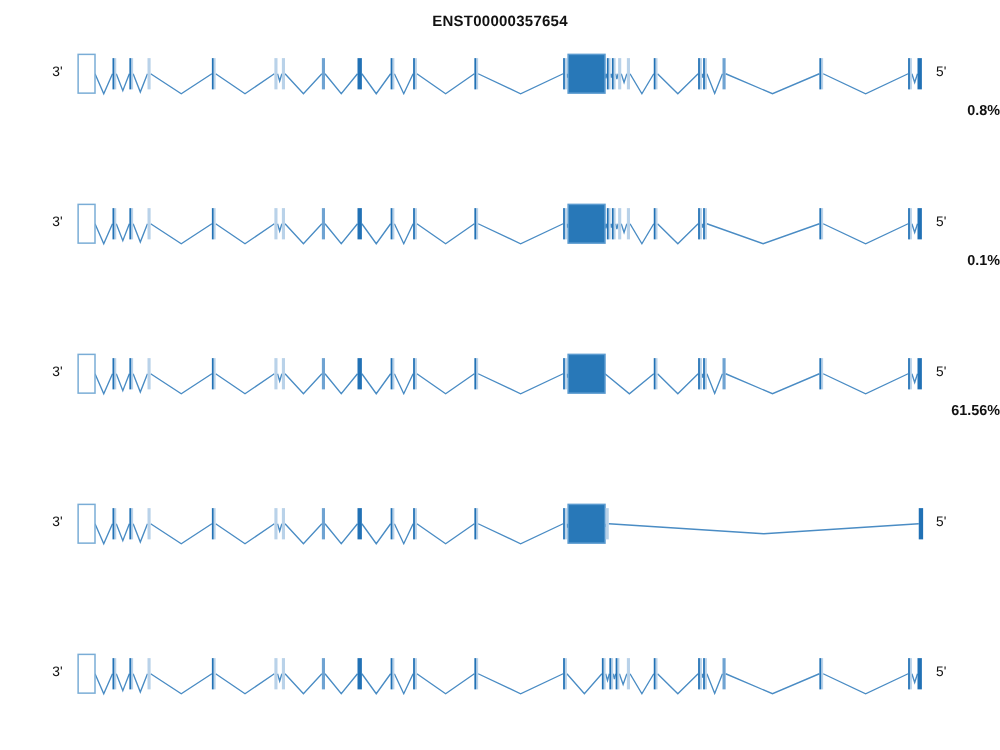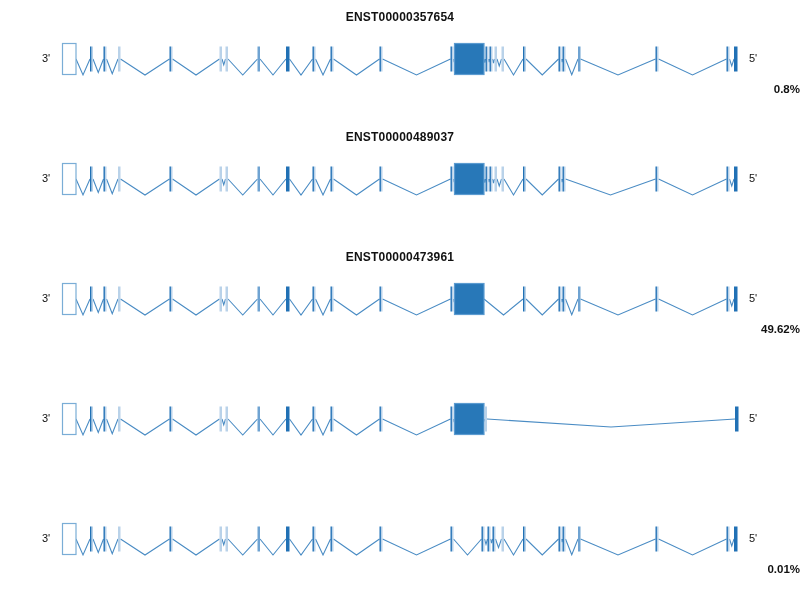--- a/index.html
+++ b/index.html
@@ -64,21 +64,20 @@
         <rect x="655.5" y="12.5" width="1.4" height="25" fill="#2171b5"></rect>
         <rect x="727.8" y="12.5" width="1.7" height="25" fill="#b9d2e9"></rect>
         <rect x="726.5" y="12.5" width="1.4" height="25" fill="#2171b5"></rect>
         <rect x="734" y="12.5" width="3.5" height="25" fill="#2171b5"></rect>
       </svg>
     <span class="prime right">5'</span>
     <div class="pct">0.8%</div>
   </section>
 
   <section class="track" style="top:120px">
-    <div class="title">ENST00000489037</div>
     <span class="prime left">3'</span>
     <svg class="diagram" width="800" height="50" viewBox="0 0 800 50">
         <path d="M76 25L83 41L90 25M93 25L98.25 38.55L103.5 25M106.5 25L112.25 39.65L118 25M120.5 25L145 41L169.5 25M172.5 25L196 41L219.5 25M222 25L223.75 30.85L225.5 25M228 25L242.75 41L257.5 25M260 25L273 41L286 25M289.5 25L301 41L312.5 25M315.5 25L323 41L330.5 25M333.5 25L356.5 41L379.5 25M382.5 25L416.5 41L450.5 25M453.5 25L454 28.1L454.5 25M484 25L484.75 28.65L485.5 25M488.5 25L489 28.1L489.5 25M492.5 25L493.5 29.2L494.5 25M497 25L499.25 31.95L501.5 25M504 25L513.5 41L523 25M526 25L542.25 41L558.5 25M561.5 25L562 28.1L562.5 25M565.5 25L610.5 41L655.5 25M658.5 25L692.5 41L726.5 25M729.5 25L731.75 31.95L734 25" fill="none" stroke="#4a8cc4" stroke-width="1.1"></path>
         <rect x="62.5" y="9.5" width="13.5" height="31" fill="#ffffff" stroke="#7aadd6" stroke-width="1.2"></rect>
         <rect x="91.3" y="12.5" width="1.7" height="25" fill="#b9d2e9"></rect>
         <rect x="90" y="12.5" width="1.4" height="25" fill="#2171b5"></rect>
         <rect x="104.8" y="12.5" width="1.7" height="25" fill="#b9d2e9"></rect>
         <rect x="103.5" y="12.5" width="1.4" height="25" fill="#2171b5"></rect>
         <rect x="118" y="12.5" width="2.5" height="25" fill="#b9d2e9"></rect>
         <rect x="170.8" y="12.5" width="1.7" height="25" fill="#b9d2e9"></rect>
@@ -108,24 +107,24 @@
         <rect x="558.5" y="12.5" width="1.4" height="25" fill="#2171b5"></rect>
         <rect x="563.8" y="12.5" width="1.7" height="25" fill="#b9d2e9"></rect>
         <rect x="562.5" y="12.5" width="1.4" height="25" fill="#2171b5"></rect>
         <rect x="656.8" y="12.5" width="1.7" height="25" fill="#b9d2e9"></rect>
         <rect x="655.5" y="12.5" width="1.4" height="25" fill="#2171b5"></rect>
         <rect x="727.8" y="12.5" width="1.7" height="25" fill="#b9d2e9"></rect>
         <rect x="726.5" y="12.5" width="1.4" height="25" fill="#2171b5"></rect>
         <rect x="734" y="12.5" width="3.5" height="25" fill="#2171b5"></rect>
       </svg>
     <span class="prime right">5'</span>
+    <div class="pct">0.1%</div>
   </section>
 
   <section class="track" style="top:240px">
-    <div class="title">ENST00000473961</div>
     <span class="prime left">3'</span>
     <svg class="diagram" width="800" height="50" viewBox="0 0 800 50">
         <path d="M76 25L83 41L90 25M93 25L98.25 38.55L103.5 25M106.5 25L112.25 39.65L118 25M120.5 25L145 41L169.5 25M172.5 25L196 41L219.5 25M222 25L223.75 30.85L225.5 25M228 25L242.75 41L257.5 25M260 25L273 41L286 25M289.5 25L301 41L312.5 25M315.5 25L323 41L330.5 25M333.5 25L356.5 41L379.5 25M382.5 25L416.5 41L450.5 25M453.5 25L454 28.1L454.5 25M484 25L503.5 41L523 25M526 25L542.25 41L558.5 25M561.5 25L562 28.1L562.5 25M565.5 25L571.75 40.75L578 25M580.5 25L618 41L655.5 25M658.5 25L692.5 41L726.5 25M729.5 25L731.75 31.95L734 25" fill="none" stroke="#4a8cc4" stroke-width="1.1"></path>
         <rect x="62.5" y="9.5" width="13.5" height="31" fill="#ffffff" stroke="#7aadd6" stroke-width="1.2"></rect>
         <rect x="91.3" y="12.5" width="1.7" height="25" fill="#b9d2e9"></rect>
         <rect x="90" y="12.5" width="1.4" height="25" fill="#2171b5"></rect>
         <rect x="104.8" y="12.5" width="1.7" height="25" fill="#b9d2e9"></rect>
         <rect x="103.5" y="12.5" width="1.4" height="25" fill="#2171b5"></rect>
         <rect x="118" y="12.5" width="2.5" height="25" fill="#b9d2e9"></rect>
         <rect x="170.8" y="12.5" width="1.7" height="25" fill="#b9d2e9"></rect>
@@ -150,21 +149,21 @@
         <rect x="563.8" y="12.5" width="1.7" height="25" fill="#b9d2e9"></rect>
         <rect x="562.5" y="12.5" width="1.4" height="25" fill="#2171b5"></rect>
         <rect x="578" y="12.5" width="2.5" height="25" fill="#6fa3d2"></rect>
         <rect x="656.8" y="12.5" width="1.7" height="25" fill="#b9d2e9"></rect>
         <rect x="655.5" y="12.5" width="1.4" height="25" fill="#2171b5"></rect>
         <rect x="727.8" y="12.5" width="1.7" height="25" fill="#b9d2e9"></rect>
         <rect x="726.5" y="12.5" width="1.4" height="25" fill="#2171b5"></rect>
         <rect x="734" y="12.5" width="3.5" height="25" fill="#2171b5"></rect>
       </svg>
     <span class="prime right">5'</span>
-    <div class="pct">49.62%</div>
+    <div class="pct">61.56%</div>
   </section>
 
   <section class="track" style="top:360px">
     <span class="prime left">3'</span>
     <svg class="diagram" width="800" height="50" viewBox="0 0 800 50">
         <path d="M76 25L83 41L90 25M93 25L98.25 38.55L103.5 25M106.5 25L112.25 39.65L118 25M120.5 25L145 41L169.5 25M172.5 25L196 41L219.5 25M222 25L223.75 30.85L225.5 25M228 25L242.75 41L257.5 25M260 25L273 41L286 25M289.5 25L301 41L312.5 25M315.5 25L323 41L330.5 25M333.5 25L356.5 41L379.5 25M382.5 25L416.5 41L450.5 25M453.5 25L454 28.1L454.5 25M484 25L484.25 27.55L484.5 25M487 25L611 33L735 25" fill="none" stroke="#4a8cc4" stroke-width="1.1"></path>
         <rect x="62.5" y="9.5" width="13.5" height="31" fill="#ffffff" stroke="#7aadd6" stroke-width="1.2"></rect>
         <rect x="91.3" y="12.5" width="1.7" height="25" fill="#b9d2e9"></rect>
         <rect x="90" y="12.5" width="1.4" height="25" fill="#2171b5"></rect>
         <rect x="104.8" y="12.5" width="1.7" height="25" fill="#b9d2e9"></rect>
@@ -229,16 +228,15 @@
         <rect x="563.8" y="12.5" width="1.7" height="25" fill="#b9d2e9"></rect>
         <rect x="562.5" y="12.5" width="1.4" height="25" fill="#2171b5"></rect>
         <rect x="578" y="12.5" width="2.5" height="25" fill="#6fa3d2"></rect>
         <rect x="656.8" y="12.5" width="1.7" height="25" fill="#b9d2e9"></rect>
         <rect x="655.5" y="12.5" width="1.4" height="25" fill="#2171b5"></rect>
         <rect x="727.8" y="12.5" width="1.7" height="25" fill="#b9d2e9"></rect>
         <rect x="726.5" y="12.5" width="1.4" height="25" fill="#2171b5"></rect>
         <rect x="734" y="12.5" width="3.5" height="25" fill="#2171b5"></rect>
       </svg>
     <span class="prime right">5'</span>
-    <div class="pct">0.01%</div>
   </section>
 
 </div>
 
 </body></html>

